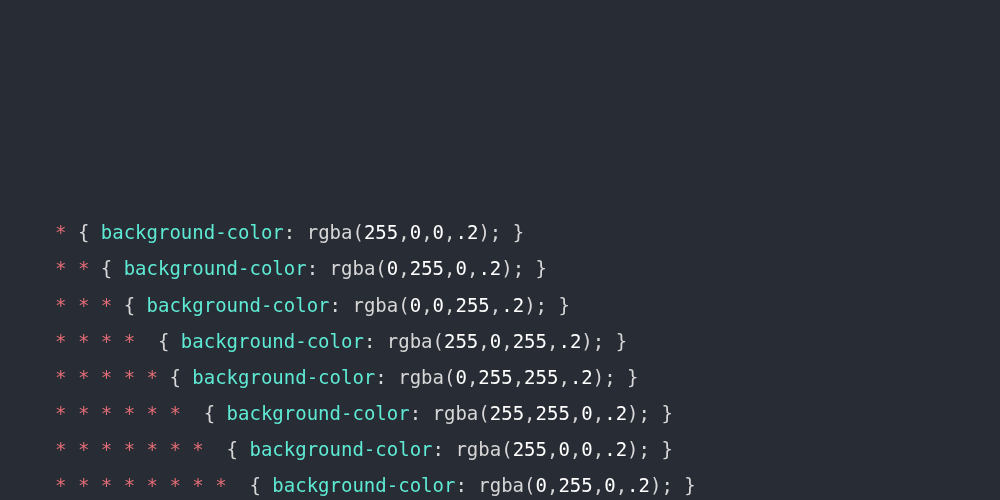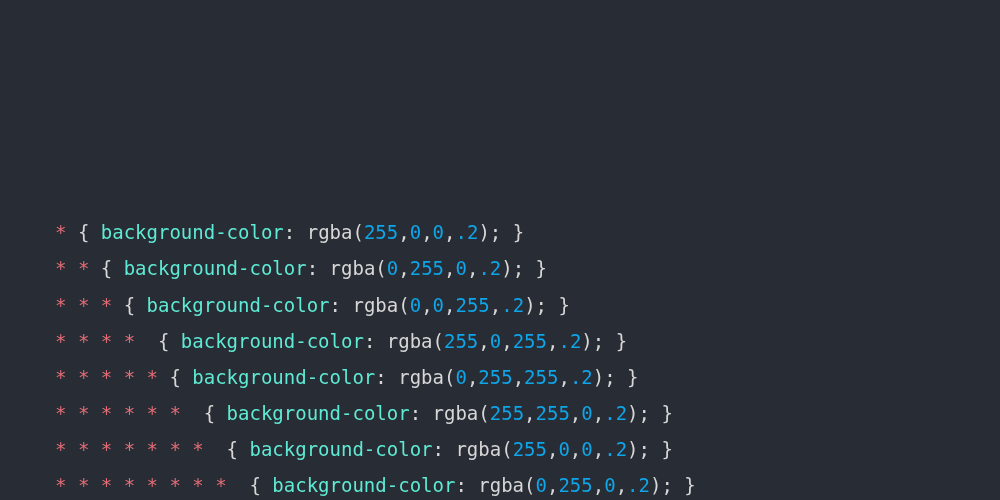--- a/index.html
+++ b/index.html
@@ -13,21 +13,21 @@
       padding: 70px 55px;
       color: #d7d7d7;
       white-space: pre;
     }
     .code-block { display: block; }
     .line { display: block; }
     .selector { color: #e06c75; }
     .punct { color: #d7d7d7; }
     .prop { color: #5eead4; }
     .func { color: #d7d7d7; text-align: right; }
-    .num { color: #0ea5e9; }
+    .num { color: #ffffff; }
   </style>
 </head>
 <body>
 
 
 
 <div class="code-block"><span class="line"><span class="selector">*</span><span class="punct"> { </span><span class="prop">background-color</span><span class="punct">: </span><span class="func">rgba</span><span class="punct">(</span><span class="num">255</span><span class="punct">,</span><span class="num">0</span><span class="punct">,</span><span class="num">0</span><span class="punct">,</span><span class="num">.2</span><span class="punct">); }</span></span><span class="line"><span class="selector">* *</span><span class="punct"> { </span><span class="prop">background-color</span><span class="punct">: </span><span class="func">rgba</span><span class="punct">(</span><span class="num">0</span><span class="punct">,</span><span class="num">255</span><span class="punct">,</span><span class="num">0</span><span class="punct">,</span><span class="num">.2</span><span class="punct">); }</span></span><span class="line"><span class="selector">* * *</span><span class="punct"> { </span><span class="prop">background-color</span><span class="punct">: </span><span class="func">rgba</span><span class="punct">(</span><span class="num">0</span><span class="punct">,</span><span class="num">0</span><span class="punct">,</span><span class="num">255</span><span class="punct">,</span><span class="num">.2</span><span class="punct">); }</span></span><span class="line"><span class="selector">* * * * </span><span class="punct"> { </span><span class="prop">background-color</span><span class="punct">: </span><span class="func">rgba</span><span class="punct">(</span><span class="num">255</span><span class="punct">,</span><span class="num">0</span><span class="punct">,</span><span class="num">255</span><span class="punct">,</span><span class="num">.2</span><span class="punct">); }</span></span><span class="line"><span class="selector">* * * * *</span><span class="punct"> { </span><span class="prop">background-color</span><span class="punct">: </span><span class="func">rgba</span><span class="punct">(</span><span class="num">0</span><span class="punct">,</span><span class="num">255</span><span class="punct">,</span><span class="num">255</span><span class="punct">,</span><span class="num">.2</span><span class="punct">); }</span></span><span class="line"><span class="selector">* * * * * * </span><span class="punct"> { </span><span class="prop">background-color</span><span class="punct">: </span><span class="func">rgba</span><span class="punct">(</span><span class="num">255</span><span class="punct">,</span><span class="num">255</span><span class="punct">,</span><span class="num">0</span><span class="punct">,</span><span class="num">.2</span><span class="punct">); }</span></span><span class="line"><span class="selector">* * * * * * * </span><span class="punct"> { </span><span class="prop">background-color</span><span class="punct">: </span><span class="func">rgba</span><span class="punct">(</span><span class="num">255</span><span class="punct">,</span><span class="num">0</span><span class="punct">,</span><span class="num">0</span><span class="punct">,</span><span class="num">.2</span><span class="punct">); }</span></span><span class="line"><span class="selector">* * * * * * * * </span><span class="punct"> { </span><span class="prop">background-color</span><span class="punct">: </span><span class="func">rgba</span><span class="punct">(</span><span class="num">0</span><span class="punct">,</span><span class="num">255</span><span class="punct">,</span><span class="num">0</span><span class="punct">,</span><span class="num">.2</span><span class="punct">); }</span></span></div>
 
 
 

